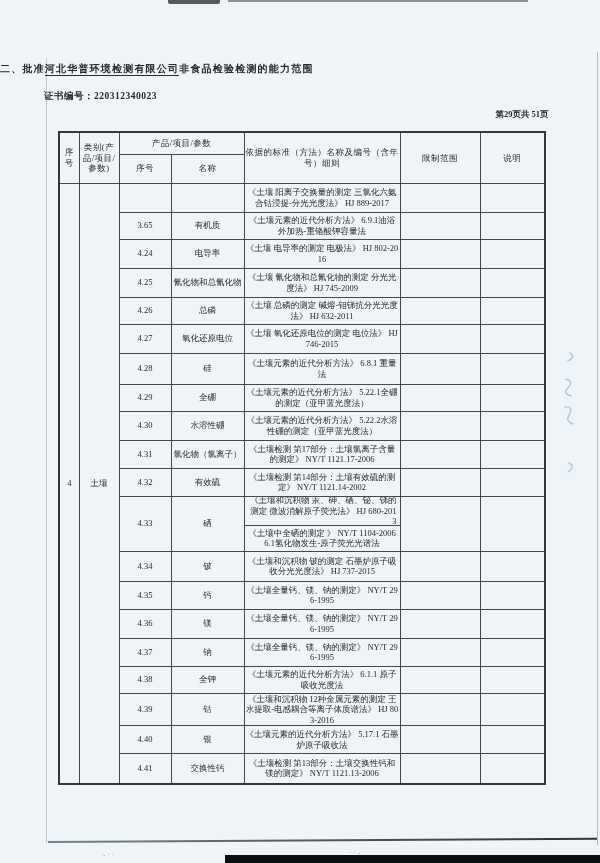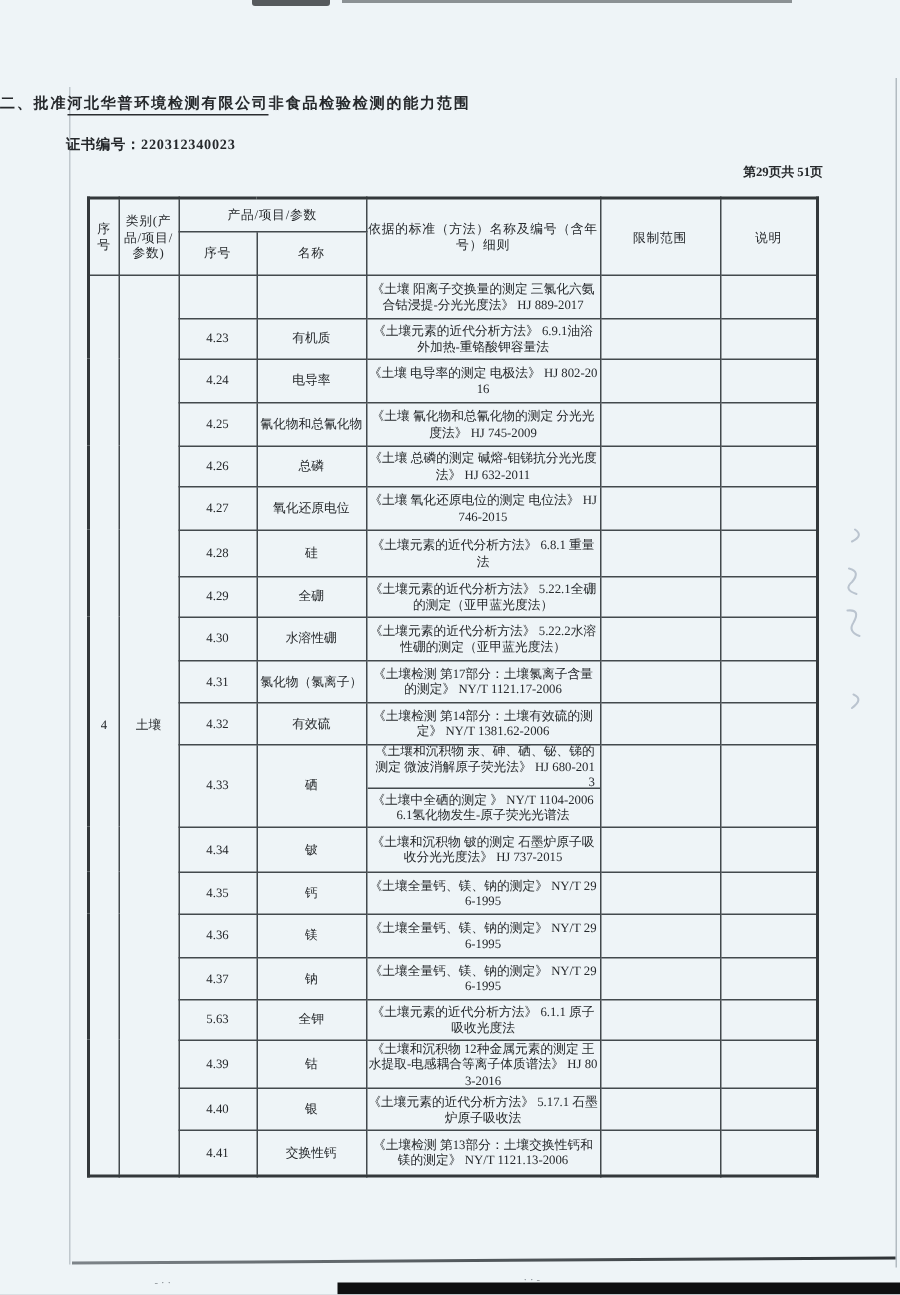--- a/index.html
+++ b/index.html
@@ -91,21 +91,21 @@
     <tr style="height:29px">
       <td rowspan="20">4</td>
       <td rowspan="20" class="c-cat">土壤</td>
       <td></td>
       <td class="c-name"></td>
       <td class="c-std">《土壤 阳离子交换量的测定 三氯化六氨合钴浸提-分光光度法》 HJ 889-2017</td>
       <td></td>
       <td></td>
     </tr>
     <tr style="height:27px">
-      <td>4.23</td>
+      <td>3.65</td>
       <td class="c-name">有机质</td>
       <td class="c-std">《土壤元素的近代分析方法》 6.9.1油浴外加热-重铬酸钾容量法</td>
       <td></td>
           <td></td>
     </tr>
     <tr style="height:29px">
       <td>4.24</td>
       <td class="c-name">电导率</td>
       <td class="c-std">《土壤 电导率的测定 电极法》 HJ 802-2016</td>
       <td></td>
@@ -156,21 +156,21 @@
     <tr style="height:28px">
       <td>4.31</td>
       <td class="c-name">氯化物（氯离子）</td>
       <td class="c-std">《土壤检测 第17部分：土壤氯离子含量的测定》 NY/T 1121.17-2006</td>
       <td></td>
           <td></td>
     </tr>
     <tr style="height:28px">
       <td>4.32</td>
       <td class="c-name">有效硫</td>
-      <td class="c-std">《土壤检测 第14部分：土壤有效硫的测定》 NY/T 1381.62-2006</td>
+      <td class="c-std">《土壤检测 第14部分：土壤有效硫的测定》 NY/T 1121.14-2002</td>
       <td></td>
           <td></td>
     </tr>
     <tr style="height:55px">
       <td>4.33</td>
       <td class="c-name">硒</td>
       <td class="c-std split">
         <div class="std-a">《土壤和沉积物 汞、砷、硒、铋、锑的测定 微波消解原子荧光法》 HJ 680-2013</div>
         <div class="std-b">《土壤中全硒的测定 》 NY/T 1104-2006 6.1氢化物发生-原子荧光光谱法</div>
       </td>
@@ -199,21 +199,21 @@
           <td></td>
     </tr>
     <tr style="height:28px">
       <td>4.37</td>
       <td class="c-name">钠</td>
       <td class="c-std">《土壤全量钙、镁、钠的测定》 NY/T 296-1995</td>
       <td></td>
           <td></td>
     </tr>
     <tr style="height:27px">
-      <td>5.63</td>
+      <td>4.38</td>
       <td class="c-name">全钾</td>
       <td class="c-std">《土壤元素的近代分析方法》 6.1.1 原子吸收光度法</td>
       <td></td>
           <td></td>
     </tr>
     <tr style="height:28px">
       <td>4.39</td>
       <td class="c-name">钴</td>
       <td class="c-std">《土壤和沉积物 12种金属元素的测定 王水提取-电感耦合等离子体质谱法》 HJ 803-2016</td>
       <td></td>

